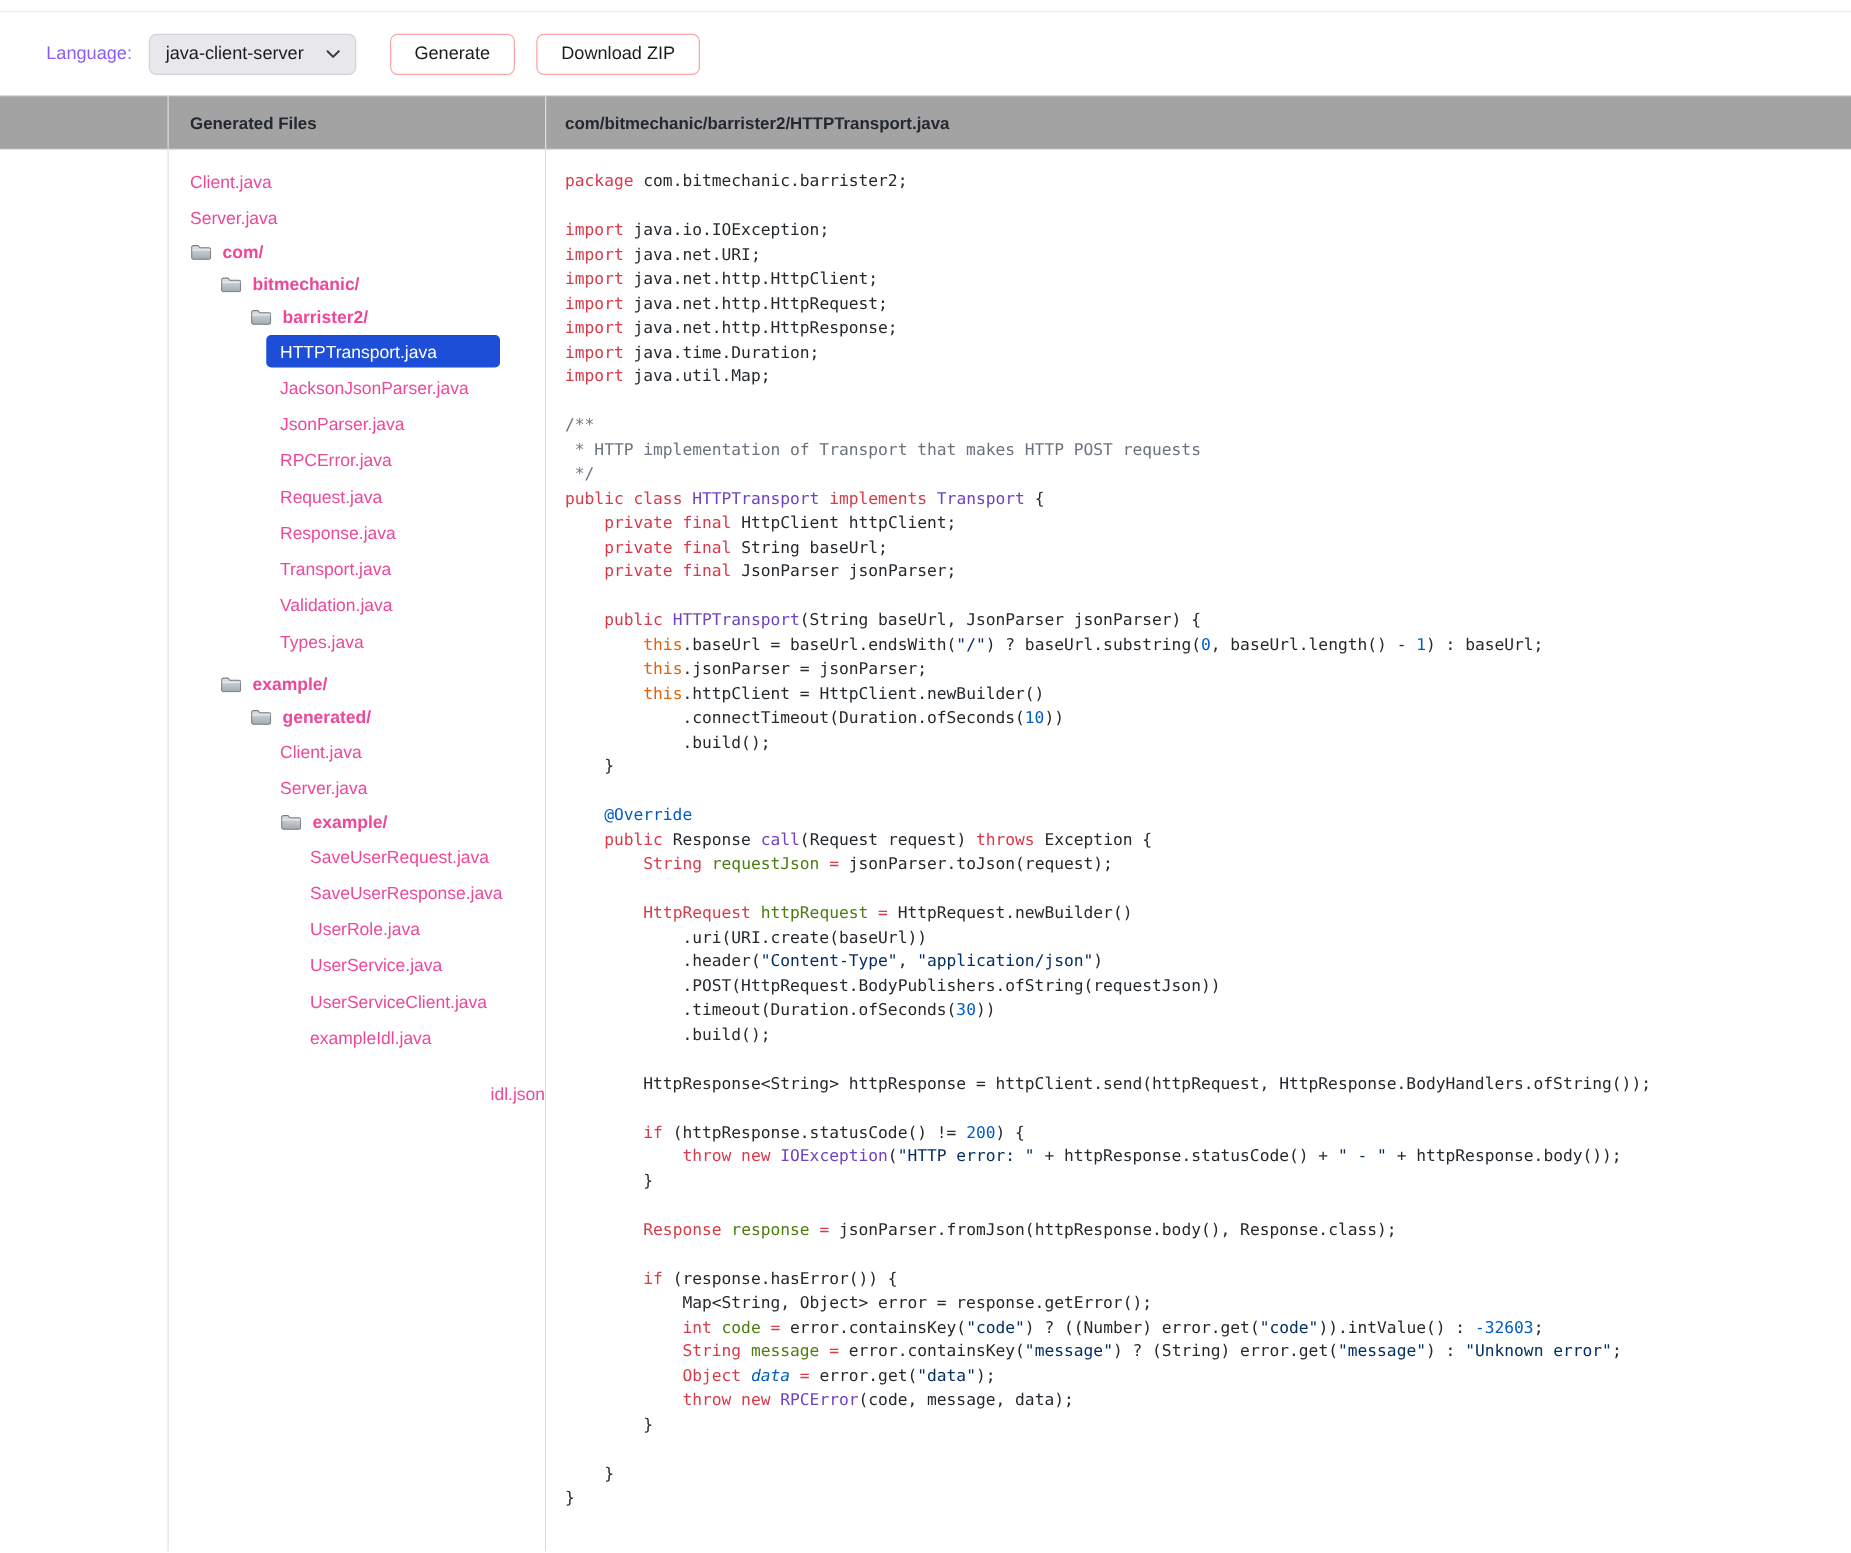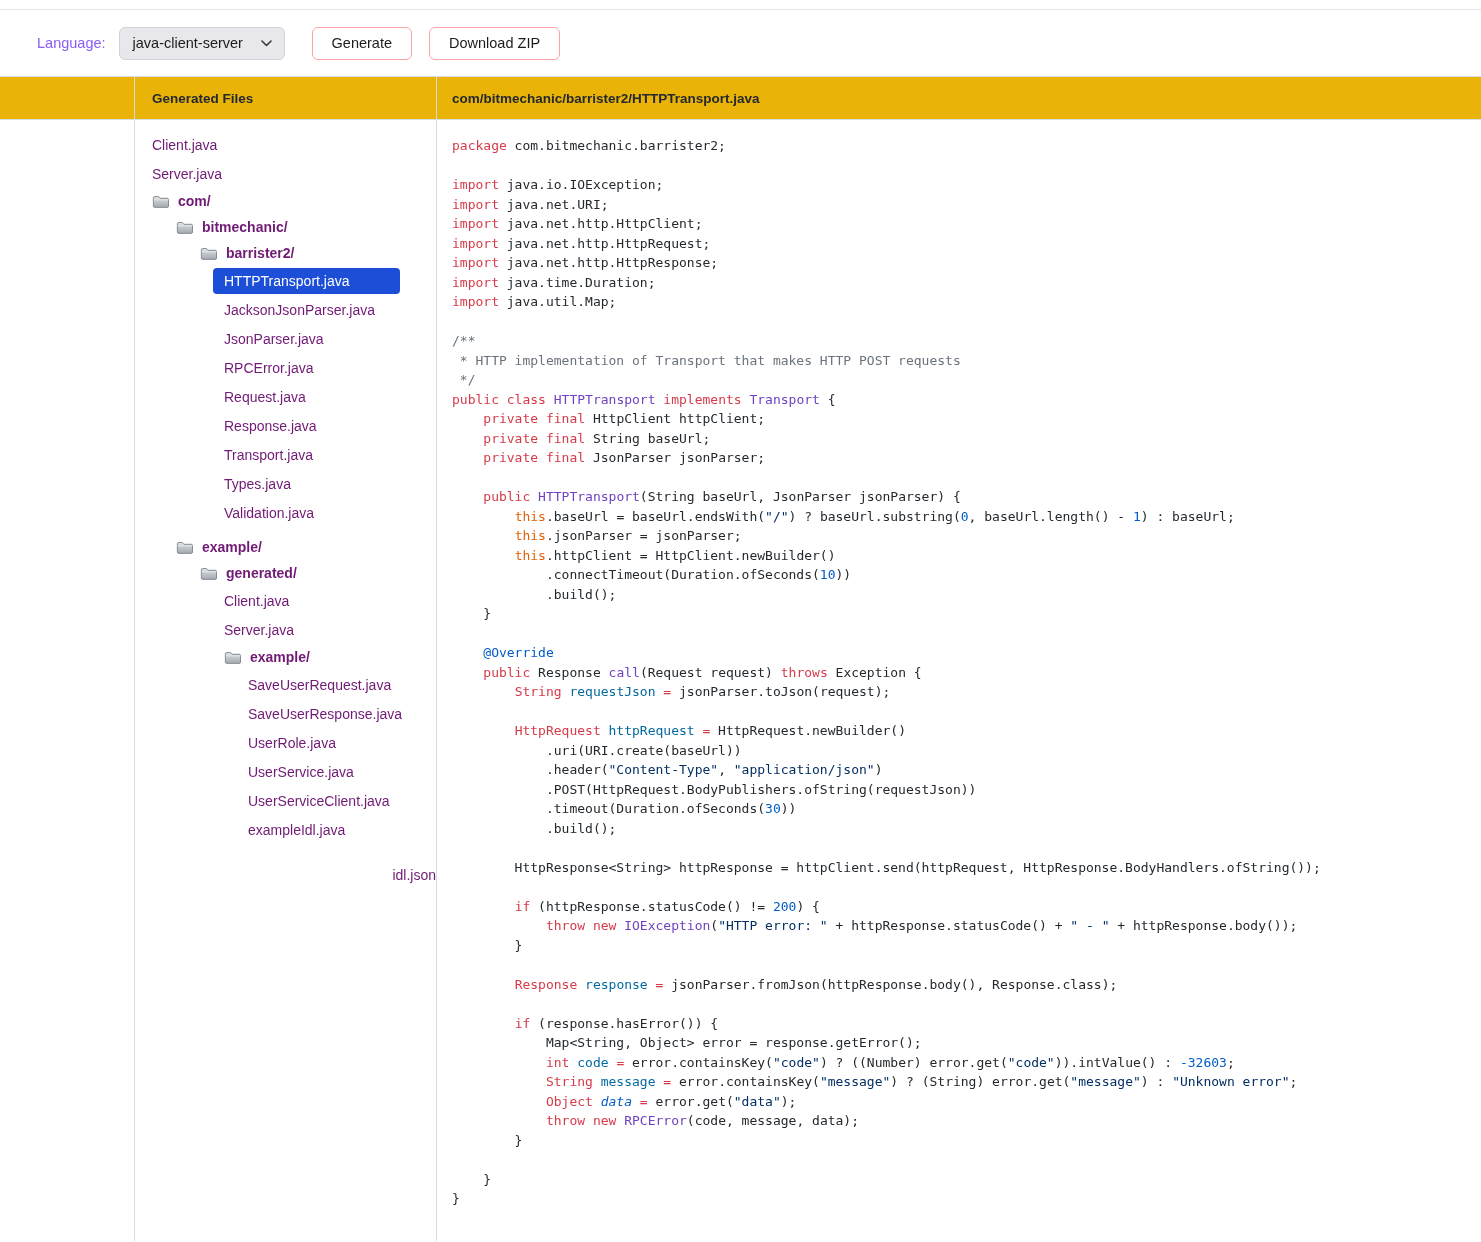--- a/index.html
+++ b/index.html
@@ -16,51 +16,51 @@
     border:1px solid #d2d2d8; border-radius:6px; display:flex; align-items:center;
     padding:0 12px 0 13px; cursor:pointer; }
   .lang-select .val { font-size:14.5px; color:#1c1c1e; flex:1; }
   .lang-select .chev { display:flex; align-items:center; }
   .btn { height:33px; background:#fff; border:1px solid #fca5a5; border-radius:6px;
     font-size:14.5px; color:#1c1c1e; padding:0 19px; margin-left:27px; cursor:pointer;
     font-family:inherit; }
   .btn.dl { margin-left:17px; }
 
   
-  .head-row { height:44px; background:#eab308; border-top:1px solid #d9dde1; border-bottom:1px solid #d9dde1;
+  .head-row { height:44px; background:#a3a3a3; border-top:1px solid #d9dde1; border-bottom:1px solid #d9dde1;
     display:grid; grid-template-columns:135px 302px 1fr; }
   .head-row .cell { display:flex; align-items:center; font-weight:700; font-size:13.5px; color:#24292f; }
   .head-row .c1 { border-right:1px solid #d9dde1; }
   .head-row .c2 { border-right:1px solid #d9dde1; padding-left:17px; }
   .head-row .c3 { padding-left:15px; }
 
   
   .body { display:grid; grid-template-columns:135px 302px 1fr; height:1121px; }
   .col-empty { border-right:1px solid #d9dde1; background:#fff; }
   .col-tree { border-right:1px solid #d9dde1; background:#fff; padding-top:10px; overflow:hidden; }
   .col-code { background:#fff; overflow:hidden; }
 
   
   .trow { height:29px; display:flex; align-items:center; font-size:14px; cursor:pointer; }
   .trow.folder { height:26px; font-weight:700; }
   .trow.gap-sm { margin-top:7px; }
   .trow.gap-lg { margin-top:16px;justify-content:flex-end; }
   .ficon { display:flex; align-items:center; margin-right:9px; }
-  .tlabel { color:#701a75; white-space:nowrap; }
+  .tlabel { color:#ec4899; white-space:nowrap; }
   .tlabel.sel { background:#1d4ed8; color:#fff; border-radius:4px;
     padding:5px 50px 5px 11px; margin-left:-11px; }
 
   
   .code { padding:16px 15px 0 15px; font-family:"DejaVu Sans Mono","Liberation Mono",monospace;
     font-size:13px; line-height:19.5px; color:#24292e; }
   .cl { white-space:pre; height:19.5px; }
   .tk-p  { color:#24292e; }
   .tk-k  { color:#d73a49; }
   .tk-t  { color:#6f42c1; }
-  .tk-v  { color:#0369a1; }
+  .tk-v  { color:#4d7c0f; }
   .tk-vi { color:#005cc5; font-style:italic; }
   .tk-n  { color:#005cc5; }
   .tk-s  { color:#032f62; }
   .tk-c  { color:#6a737d; }
   .tk-th { color:#e36209; }
   .tk-m  { color:#005cc5; }
 
   .svgdefs { position:absolute; width:0; height:0; }
 </style>
 </head>
@@ -149,24 +149,24 @@
       <div class="trow" style="padding-left: 89px;">
         <span class="tlabel">Request.java</span>
       </div>
       <div class="trow" style="padding-left: 89px;">
         <span class="tlabel">Response.java</span>
       </div>
       <div class="trow" style="padding-left: 89px;">
         <span class="tlabel">Transport.java</span>
       </div>
       <div class="trow" style="padding-left: 89px;">
+        <span class="tlabel">Validation.java</span>
+      </div>
+      <div class="trow" style="padding-left: 89px;">
         <span class="tlabel">Types.java</span>
-      </div>
-      <div class="trow" style="padding-left: 89px;">
-        <span class="tlabel">Validation.java</span>
       </div>
       <div class="trow folder gap-sm" style="padding-left: 41px;">
         <span class="ficon">
           <svg width="17" height="13" viewBox="0 0 20 15">
             <path d="M1.6 3.2 a1.6 1.6 0 0 1 1.6 -1.6 h4.3 l1.9 2.1 h8.4 a1.6 1.6 0 0 1 1.6 1.6 v7.5 a1.6 1.6 0 0 1 -1.6 1.6 h-14.6 a1.6 1.6 0 0 1 -1.6 -1.6 z" fill="url(#fgrad)" stroke="#767c83" stroke-width="1"></path>
             <path d="M1.6 5.6 h17.8" stroke="#ffffff" stroke-opacity="0.55" stroke-width="1"></path>
           </svg>
         </span>
         <span class="tlabel">example/</span>
       </div>

